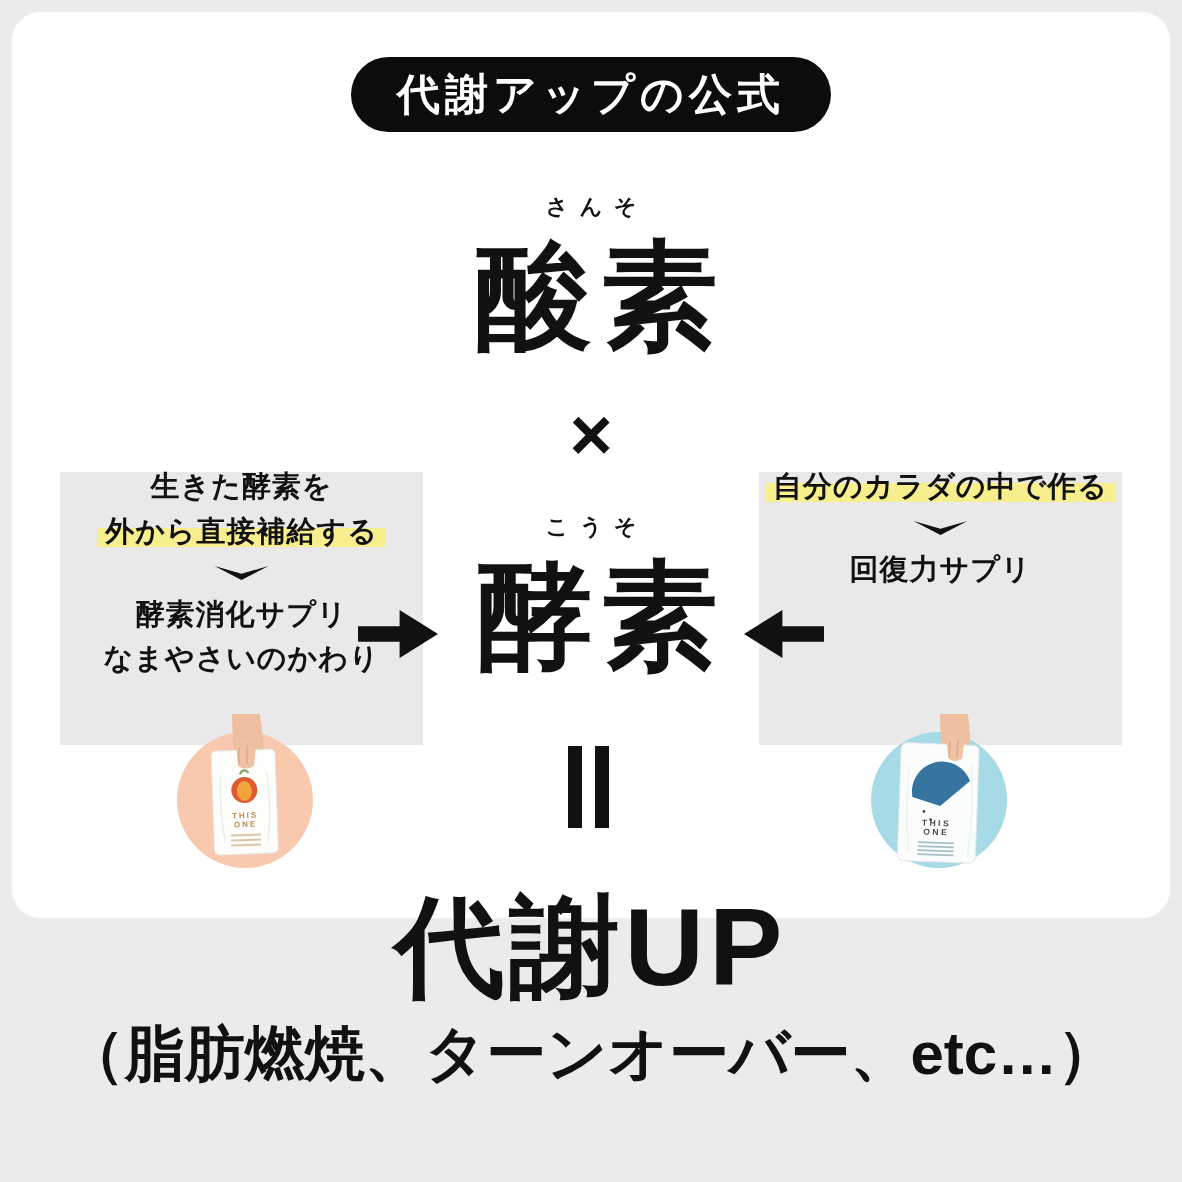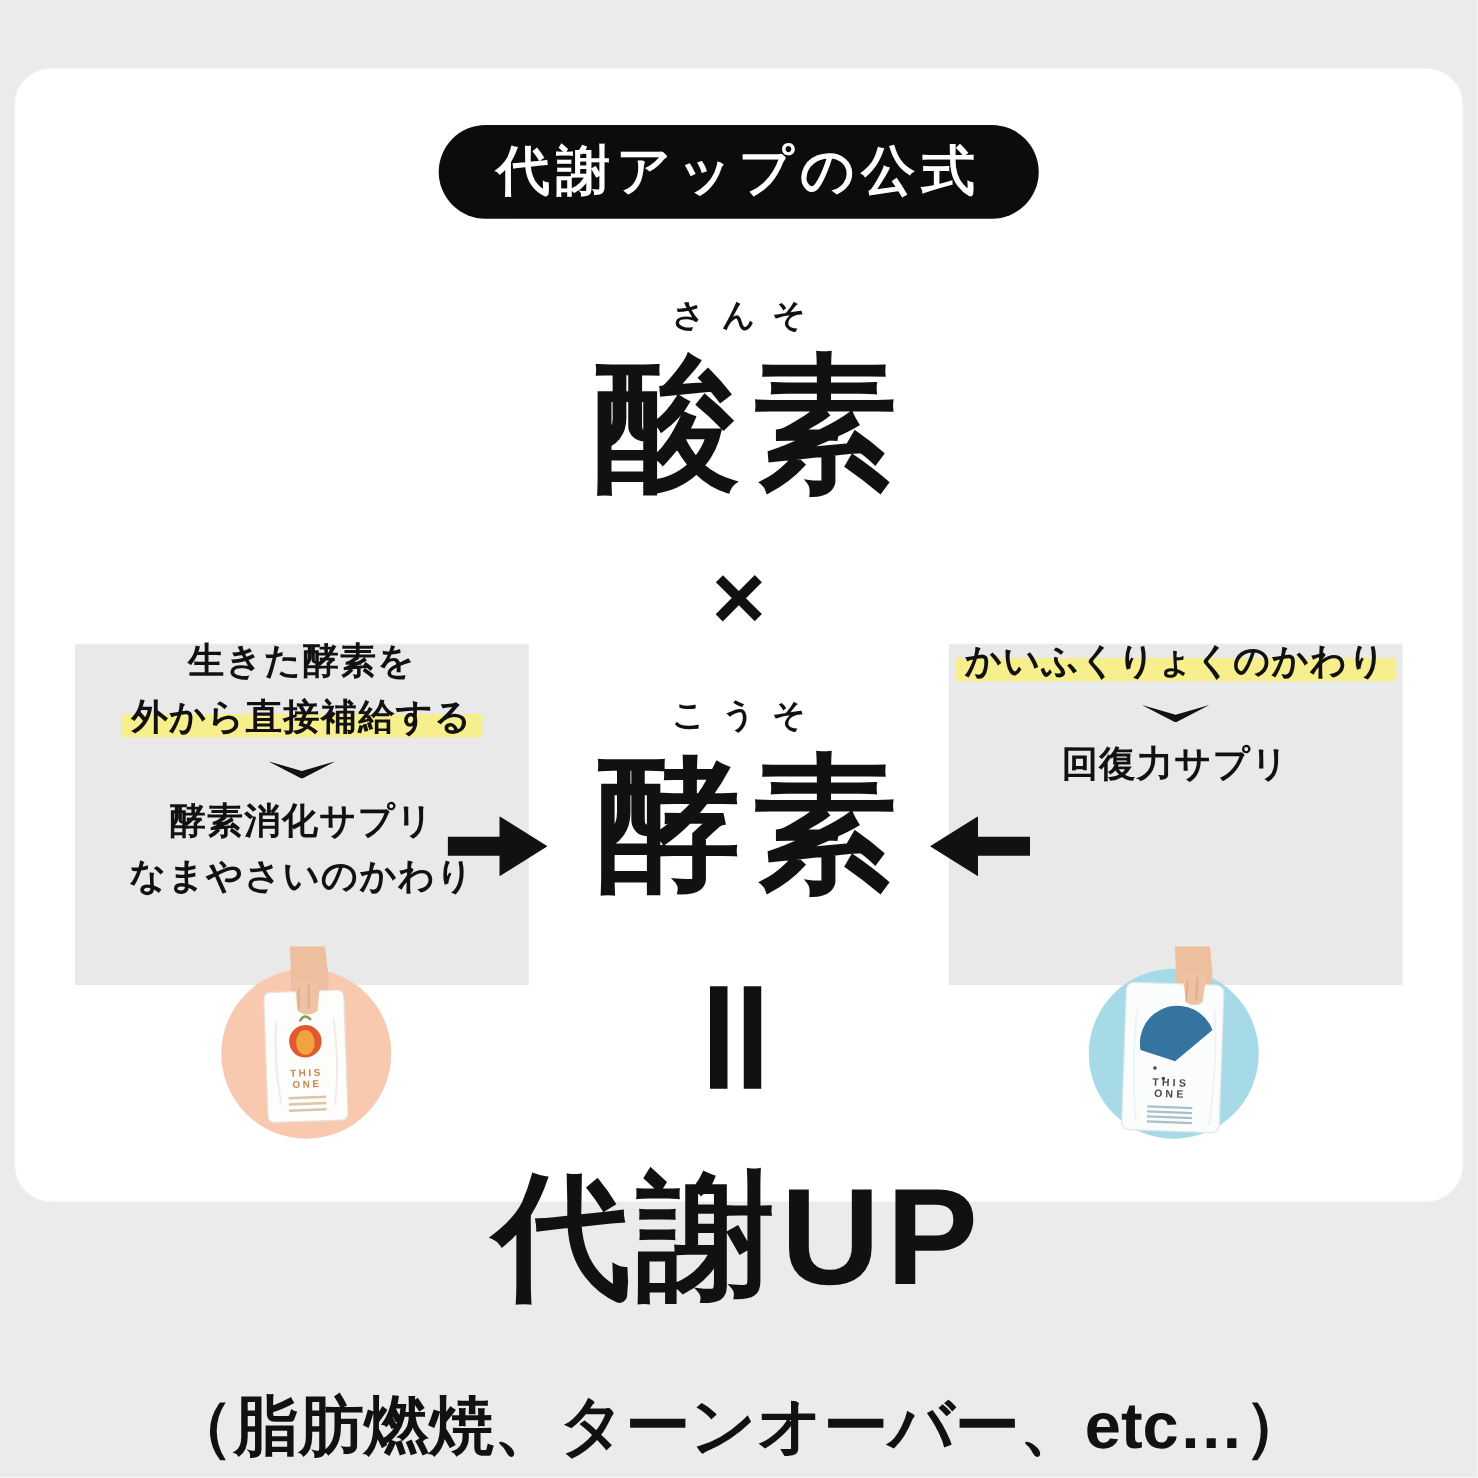--- a/index.html
+++ b/index.html
@@ -10,39 +10,39 @@
     --blue:#a6dae6;
   }
   *{margin:0;padding:0;box-sizing:border-box;}
   body{
     width:1182px;height:1182px;
     background:#ebebeb;
     font-family:"Liberation Sans","DejaVu Sans",sans-serif;
     color:var(--ink);
     overflow:hidden;
   }
-  .stage{position:relative;width:1182px;height:930px;margin-top:43px;}
+  .stage{position:relative;width:1182px;height:930px;}
   .card{
     position:absolute;inset:11px;
     background:#ffffff;border-radius:30px;
     border:1px solid #f0f0f0;
   }
   .row{
     position:absolute;left:0;width:1182px;
     text-align:center;line-height:1;font-weight:700;
     white-space:nowrap;
   }
   
   .pill{
     position:absolute;top:57px;left:50%;transform:translateX(-50%);
     background:#0c0c0c;color:#ffffff;border-radius:46px;
     padding:16px 46px;font-size:43px;font-weight:700;
     letter-spacing:5px;line-height:1;white-space:nowrap;
   }
-  .furigana{font-size:26px;letter-spacing:0.52em;text-indent:0.52em;text-align:center;}
+  .furigana{font-size:22px;letter-spacing:0.52em;text-indent:0.52em;text-align:center;}
   .furigana-oxygen{top:196px;}
   .kanji-big{font-size:116px;letter-spacing:10px;text-indent:10px;padding-left:11px;}
   .kanji-oxygen{top:238px;}
   .times{top:398px;font-size:74px;}
   .furigana-enzyme{top:516px;}
   .kanji-enzyme{top:558px;}
   
   .panel{
     position:absolute;top:472px;width:363px;height:273px;
     background:var(--panel);
@@ -77,21 +77,21 @@
   .product{position:absolute;top:714px;width:146px;height:156px;}
   .product-left{left:172px;}
   .product-right{left:866px;}
   
   .equals{
     position:absolute;left:568px;top:746px;height:82px;
     display:flex;gap:13px;
   }
   .equals .bar{width:14px;height:82px;background:var(--ink);}
   .result{top:892px;font-size:110px;letter-spacing:5px;}
-  .note{top:1072px;font-size:52px;}
+  .note{top:1024px;font-size:60px;}
   svg text{
     font-family:"Liberation Sans","DejaVu Sans",sans-serif;
     font-weight:700;text-anchor:middle;
   }
 </style>
 </head>
 <body>
 
 <div class="stage">
   <div class="card"></div>
@@ -108,21 +108,21 @@
 
   <div class="panel panel-left">
     <div class="t t1">生きた酵素を</div>
     <div class="t t2"><span class="hl">外から直接補給する</span></div>
     <div class="chev"></div>
     <div class="t t3">酵素消化サプリ</div>
     <div class="t t4">なまやさいのかわり</div>
   </div>
 
   <div class="panel panel-right">
-    <div class="t t2"><span class="hl">かいふくりょくのかわり</span></div>
+    <div class="t t2"><span class="hl">自分のカラダの中で作る</span></div>
     <div class="chev"></div>
     <div class="t t3">回復力サプリ</div>
   </div>
 
   <div class="arrow arrow-r"></div>
   <div class="arrow arrow-l"></div>
 
   <div class="product product-left">
     <svg viewBox="0 0 146 156" width="146" height="156">
       <circle cx="73" cy="86" r="68" fill="#f8c9ae"></circle>

